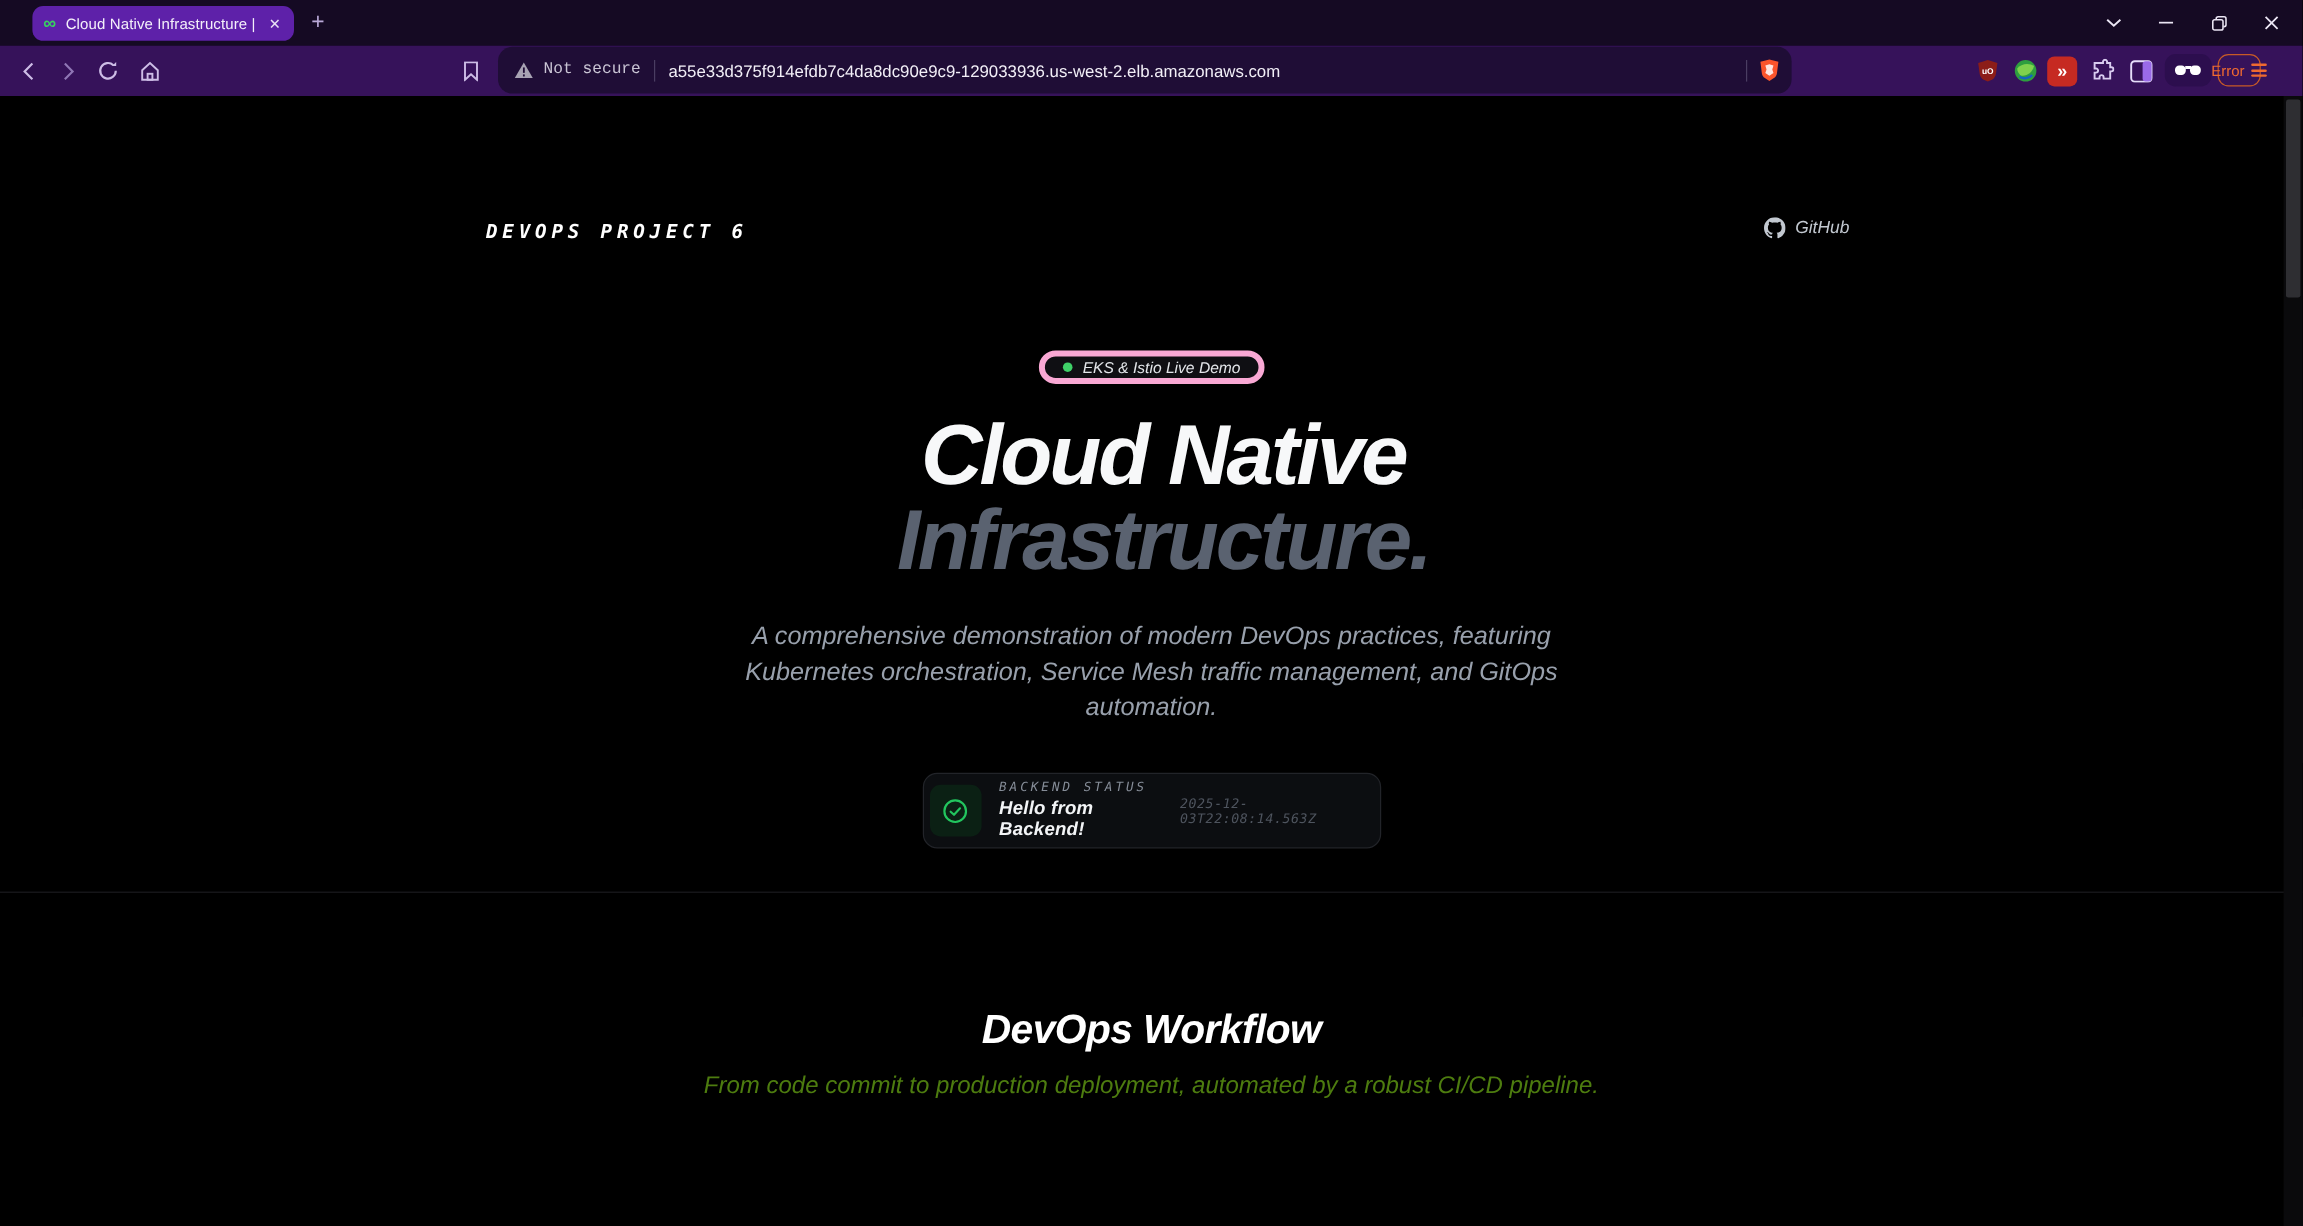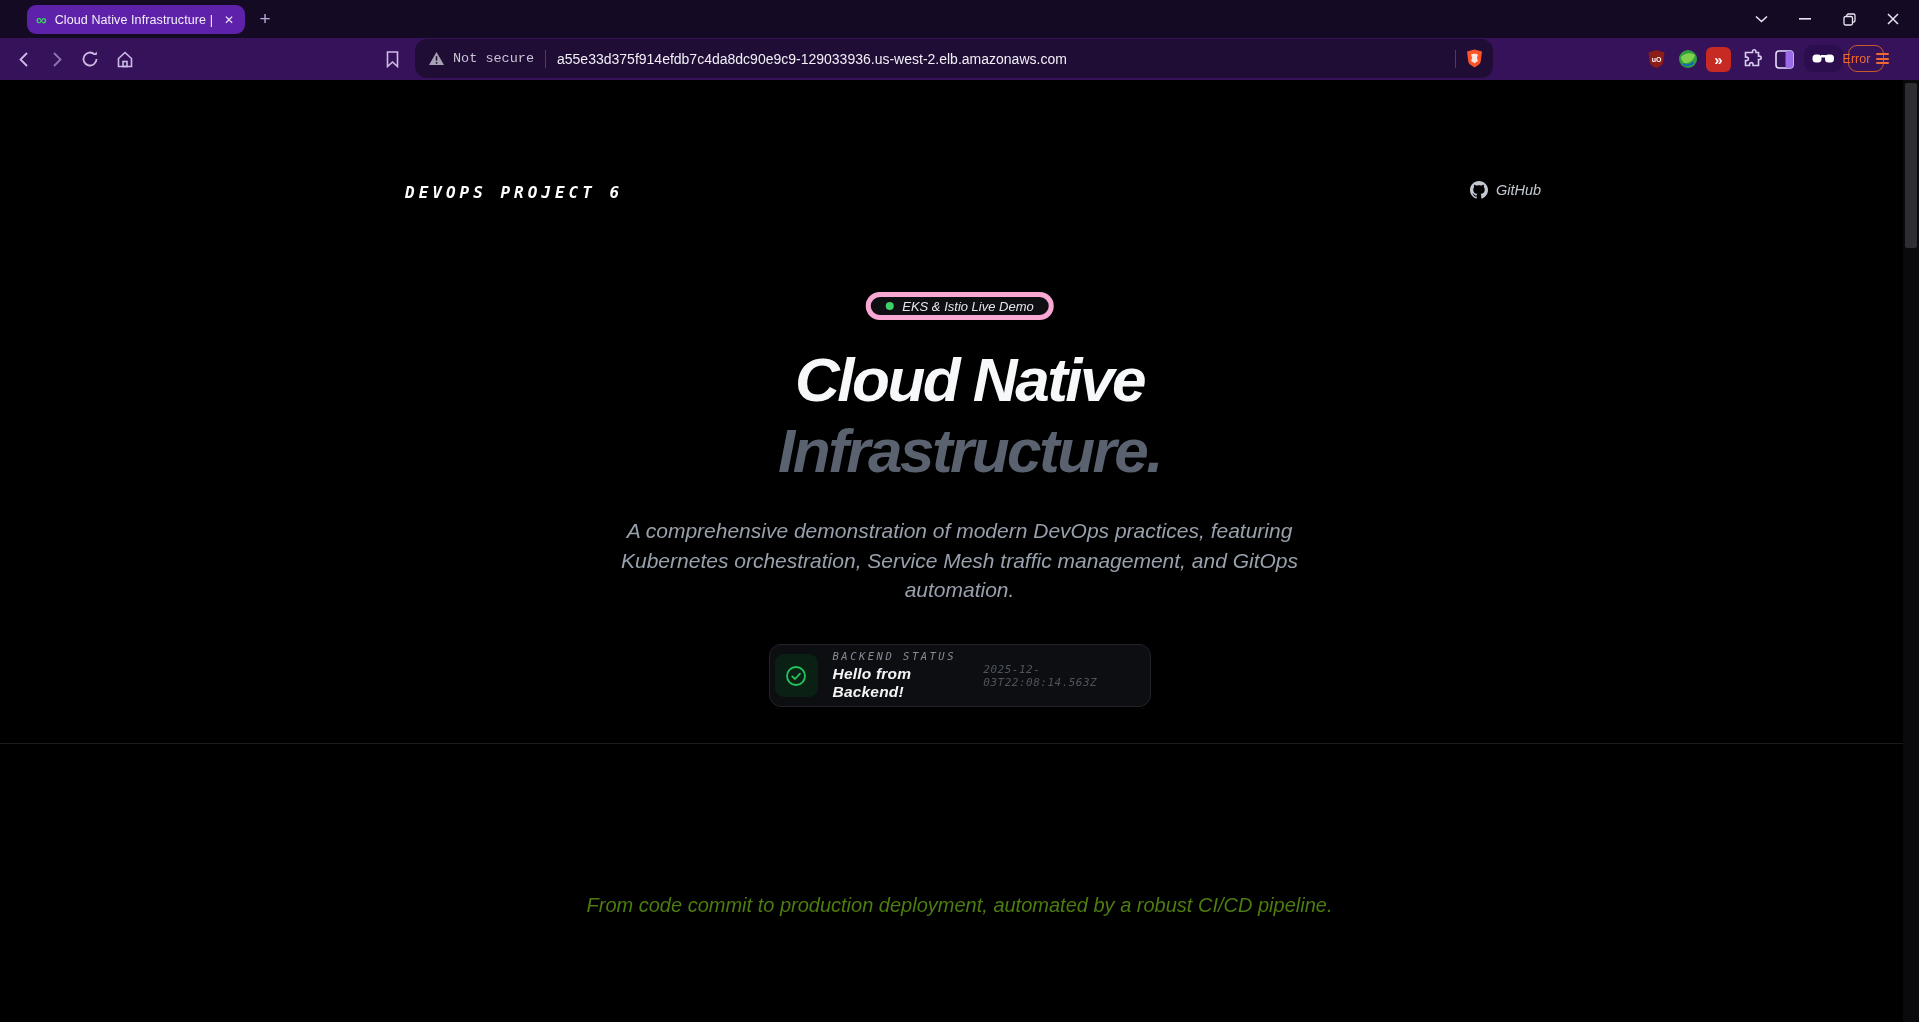--- a/index.html
+++ b/index.html
@@ -59,21 +59,21 @@
 
   .hero-badge {
     position:absolute; top:212px; left:50%; transform:translateX(-50%);
     display:inline-flex; align-items:center; gap:9px; padding:0 15px; height:28px;
     background:#0f0f13; border:5px solid #f9a8d4; border-radius:999px;
   }
   .badge-dot { width:8px; height:8px; border-radius:50%; background:#3fd068; }
   .badge-text { font-size:13px; color:#e3e6ea; font-weight:500; white-space:nowrap; }
 
   .hero-title { position:absolute; top:264px; width:100%; text-align:center;
-    font-weight:bold; font-size:62px; line-height:71px; letter-spacing:-2.5px;padding-left:20px; }
+    font-weight:bold; font-size:71px; line-height:71px; letter-spacing:-2.5px;padding-left:20px; }
   .hero-title .l1 { color:#f7f8f9; }
   .hero-title .l2 { color:#5a6270; }
 
   .hero-desc { position:absolute; top:436px; width:100%; text-align:center;
     font-size:21px; line-height:29.5px; color:#98a0ac; }
 
   .status-card {
     position:absolute; top:564px; left:50%; transform:translateX(-50%);
     width:382px; height:63px; background:#0c0e11; border:1px solid #222429; border-radius:12px;
     display:flex; align-items:center; padding:4px 16px 4px 5px; gap:15px;
@@ -259,20 +259,21 @@
       </div>
       <div class="status-texts">
         <span class="status-label">BACKEND STATUS</span>
         <span class="status-message">Hello from Backend!</span>
       </div>
       <span class="status-time">2025-12-03T22:08:14.563Z</span>
     </div>
 
     <div class="section-divider"></div>
 
+    <div class="workflow-title">DevOps Workflow</div>
     <div class="workflow-subtitle">From code commit to production deployment, automated by a robust CI/CD pipeline.</div>
   </div>
 
   <div class="scrollbar">
     <div class="scroll-thumb"></div>
   </div>
 
 </div>
 
 </body></html>

